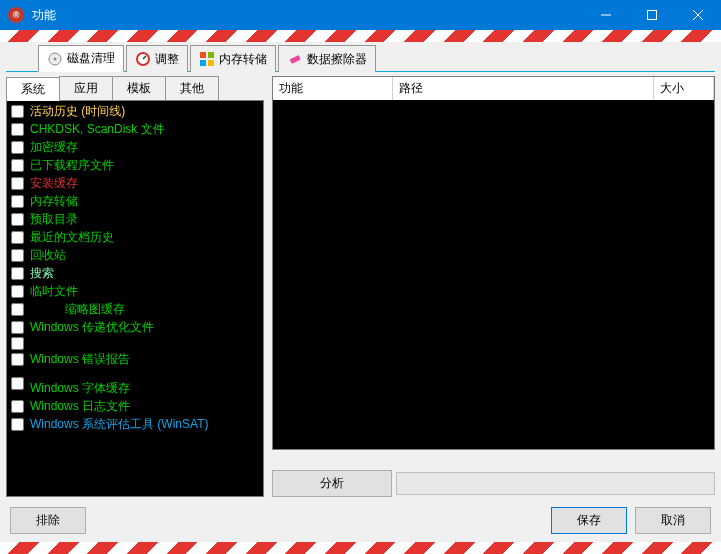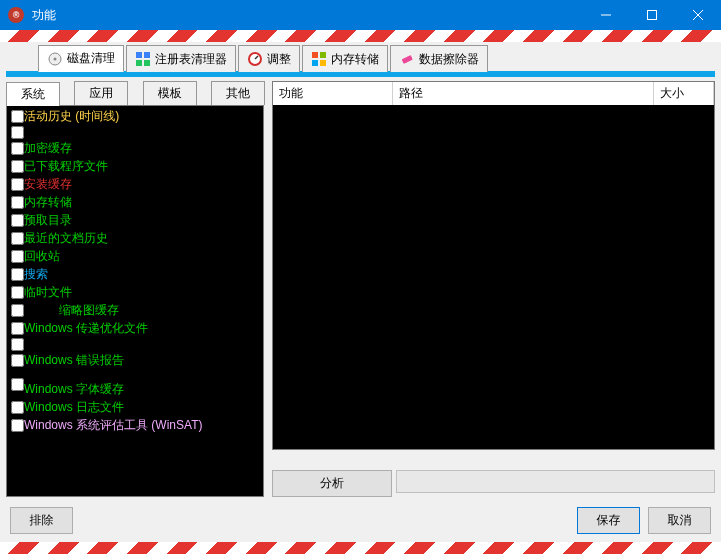--- a/index.html
+++ b/index.html
@@ -5,47 +5,47 @@
 * { margin:0; padding:0; box-sizing:border-box; font-family:"Microsoft YaHei","Segoe UI",sans-serif; font-size:12px; }
 body { background:#fff; width:721px; height:554px; overflow:hidden; }
 .window { width:721px; height:554px; display:flex; flex-direction:column; }
 .titlebar { height:30px; background:#0078d7; display:flex; align-items:center; color:#fff; }
 .titlebar .icon-app { width:16px; height:16px; margin:0 8px; background:#c0392b; border-radius:50%; display:inline-flex; align-items:center; justify-content:center; font-size:9px; font-weight:bold; }
 .titlebar .title { flex:1; }
 .winbtns { display:flex; height:100%; }
 .winbtn { width:46px; display:flex; align-items:center; justify-content:center; color:#fff; }
 .hazard { height:12px; background:repeating-linear-gradient(135deg,#fff 0 14px,#e3342f 14px 28px); }
 .client { flex:1; background:#f0f0f0; display:flex; flex-direction:column; padding:2px 6px 6px; }
-.tabs-main { display:flex; border-bottom:6px solid #0ea5e9; background:#f0f0f0;padding-left:32px; }
+.tabs-main { display:flex; border-bottom:1px solid #0ea5e9; background:#f0f0f0;padding-left:32px; }
 .mtab { padding:4px 8px; display:flex; align-items:center; gap:4px; border:1px solid #969696; border-bottom:none; background:#fff; margin-right:2px; position:relative; top:1px; }
 .mtab.active { background:#fff; border-bottom:1px solid #fff; }
 .mtab:not(.active){ background:#f0f0f0; }
 .ico { width:16px; height:16px; display:inline-flex; align-items:center; justify-content:center; }
 .content { flex:1; display:flex; gap:8px; padding:4px 0; min-height:0; }
 .left, .right { display:flex; flex-direction:column; }
 .left { width:258px; }
 .right { flex:1; }
-.subtabs { display:flex; background:#f0f0f0;justify-content:space-between; }
+.subtabs { display:flex; background:#f0f0f0; }
 .stab { padding:3px 14px; border:1px solid #969696; border-bottom:none; background:#f0f0f0; margin-right:-1px; }
 .stab.active { background:#fff; position:relative; top:1px; }
 .blackpanel { flex:1; background:#000; border:1px solid #7a7a7a; overflow:auto; }
 .chk-list { padding:2px 4px; }
-.item { display:flex; align-items:center; gap:0; padding:0 0 1px; }
+.item { display:flex; align-items:center; gap:6px; padding:0 0 1px; }
 .item input[type=checkbox]{ width:13px; height:13px; accent-color:#fff; }
 .item label { color:#0f0; cursor:default; }
 .table-head { display:flex; background:#fff; border:1px solid #7a7a7a; border-bottom:none; }
 .thcell { padding:3px 6px; border-right:1px solid #d0d0d0; }
 .thc-func { width:120px; }
 .thc-path { flex:1; }
 .thc-size { width:60px; }
 .right .blackpanel { border-top:none; }
-.right-foot { display:flex; margin-top:20px; }
+.right-foot { display:flex; margin-top:20px;align-items:center; }
 .analyze-wrap { width:120px; }
 .spacer-r { flex:1; background:#e8e8e8; border:1px solid #c0c0c0; margin-left:4px; height:23px; }
-.btn { background:#e1e1e1; border:1px solid #adadad; padding:4px 0; width:63px; text-align:center; }
+.btn { background:#e1e1e1; border:1px solid #adadad; padding:4px 0; width:76px; text-align:center; }
 .btn.primary { border-color:#0078d7; }
 .bottombar { display:flex; padding:6px 4px 2px; gap:8px; }
 .bottombar .spacer { flex:1; }
 svg { display:block; }
 </style>
 </head>
 <body>
 
 <div class="window">
   <div class="titlebar">
@@ -79,31 +79,20 @@
             <svg width="16" height="16">
               <circle cx="8" cy="8" r="6" fill="#eee" stroke="#888"></circle>
               <circle cx="8" cy="8" r="1.5" fill="#888"></circle>
             </svg>
           </span>
         <span>磁盘清理</span>
       </div>
       <div class="mtab">
         <span class="ico">
             <svg width="16" height="16">
-              <rect x="1" y="1" width="6" height="6" fill="#3b82f6"></rect>
-              <rect x="9" y="1" width="6" height="6" fill="#3b82f6"></rect>
-              <rect x="1" y="9" width="6" height="6" fill="#22c55e"></rect>
-              <rect x="9" y="9" width="6" height="6" fill="#22c55e"></rect>
-            </svg>
-          </span>
-        <span>注册表清理器</span>
-      </div>
-      <div class="mtab">
-        <span class="ico">
-            <svg width="16" height="16">
               <circle cx="8" cy="8" r="6" fill="#fff" stroke="#d32f2f" stroke-width="2"></circle>
               <line x1="8" y1="8" x2="11" y2="5" stroke="#333" stroke-width="1.5"></line>
             </svg>
           </span>
         <span>调整</span>
       </div>
       <div class="mtab">
         <span class="ico">
             <svg width="16" height="16">
               <rect x="1" y="1" width="6" height="6" fill="#f25022"></rect>
@@ -133,20 +122,21 @@
           <div class="stab">其他</div>
         </div>
         <div class="blackpanel">
           <div class="chk-list" id="chk-list">
               <div class="item">
                 <input type="checkbox" style="">
                 <label style="color: rgb(255, 210, 74);">活动历史 (时间线)</label>
               </div>
               <div class="item">
                 <input type="checkbox" style="">
+                <label style="color: rgb(0, 208, 0);">CHKDSK, ScanDisk 文件</label>
               </div>
               <div class="item">
                 <input type="checkbox" style="">
                 <label style="color: rgb(0, 208, 0); font-family: Liberation Mono, monospace;">加密缓存</label>
               </div>
               <div class="item">
                 <input type="checkbox" style="">
                 <label style="color: rgb(0, 208, 0);">已下载程序文件</label>
               </div>
               <div class="item">
@@ -164,21 +154,21 @@
               <div class="item">
                 <input type="checkbox" style="">
                 <label style="color: rgb(0, 208, 0);">最近的文档历史</label>
               </div>
               <div class="item">
                 <input type="checkbox" style="">
                 <label style="color: rgb(0, 208, 0);">回收站</label>
               </div>
               <div class="item">
                 <input type="checkbox" style="">
-                <label style="color: #0ea5e9;">搜索</label>
+                <label style="color: #86efac;">搜索</label>
               </div>
               <div class="item">
                 <input type="checkbox" style="">
                 <label style="color: rgb(0, 208, 0);">临时文件</label>
               </div>
               <div class="item">
                 <input type="checkbox" style="">
                 <label style="color: rgb(0, 208, 0); margin-left: 35px;">缩略图缓存</label>
               </div>
               <div class="item">
@@ -195,21 +185,21 @@
               <div class="item">
                 <input type="checkbox" style="">
                 <label style="color: rgb(0, 208, 0); margin-top: 11px;">Windows 字体缓存</label>
               </div>
               <div class="item">
                 <input type="checkbox" style="">
                 <label style="color: rgb(0, 208, 0);">Windows 日志文件</label>
               </div>
               <div class="item">
                 <input type="checkbox" style="">
-                <label style="color: #f0abfc;">Windows 系统评估工具 (WinSAT)</label>
+                <label style="color: #0ea5e9;">Windows 系统评估工具 (WinSAT)</label>
               </div>
             </div>
         </div>
       </div>
 
       <div class="right">
         <div class="table-head">
           <div class="thcell thc-func">功能</div>
           <div class="thcell thc-path">路径</div>
           <div class="thcell thc-size">大小</div>

